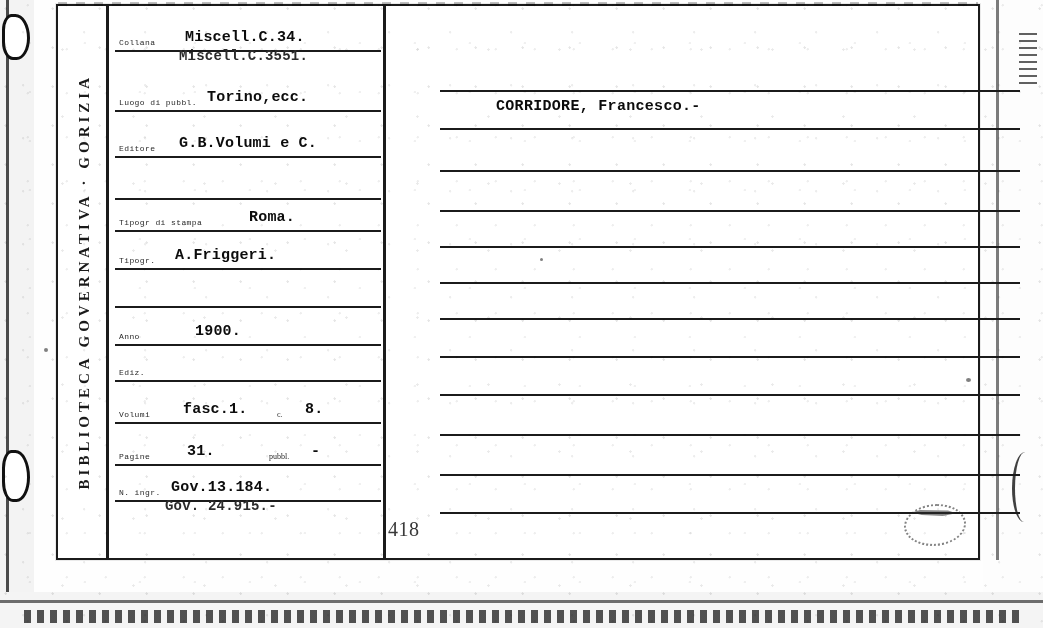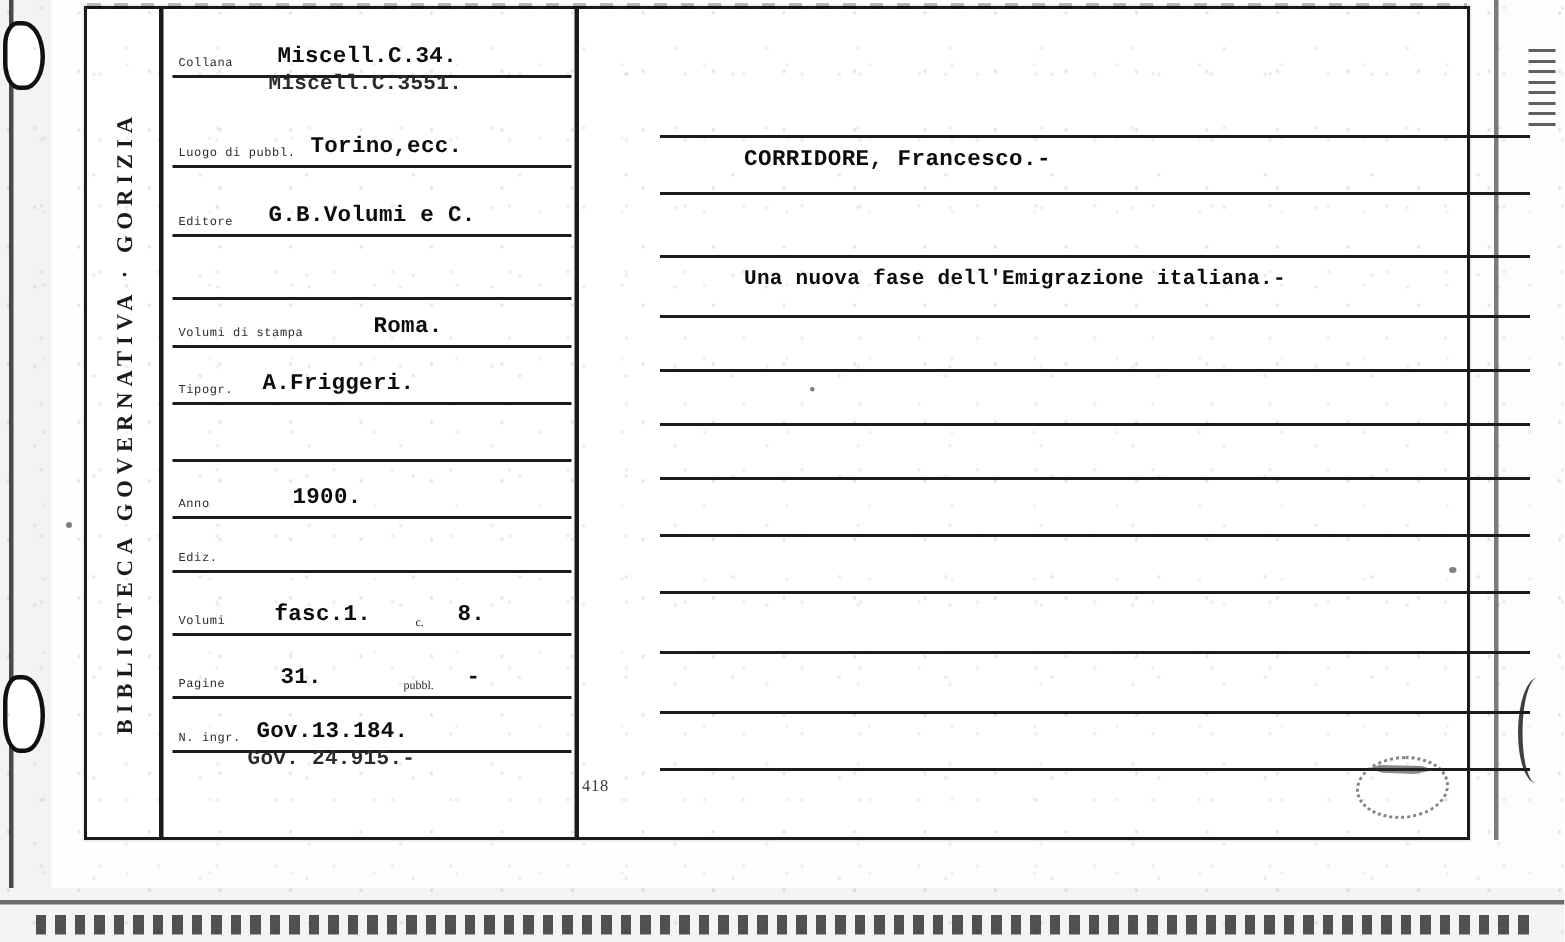--- a/index.html
+++ b/index.html
@@ -269,21 +269,21 @@
     left: 8px; top: 6px;
     width: 44px; height: 6px;
     background: #2a2a2a;
     clip-path: polygon(0 40%, 18% 0, 82% 10%, 100% 55%, 70% 100%, 22% 85%);
   }
 
   
   .pencil {
     position: absolute;
     font-family: "Liberation Serif", serif;
-    font-size: 11px;
+    font-size: 20px;
     color: #3a3a3a;
     letter-spacing: .5px;
     white-space: nowrap;
   }
 
   
   .speck { position: absolute; background: #2b2b2b; opacity: .6; }
 </style>
 </head>
 <body>
@@ -333,21 +333,21 @@
         <div class="label">Editore</div>
         <div class="value" style="left:70px">G.B.Volumi e C.</div>
       </div>
 
       <div class="field" style="top:192px">
         <div class="baseline"></div>
       </div>
 
       <div class="field" style="top:224px">
         <div class="baseline"></div>
-        <div class="label">Volumi di stampa</div>
+        <div class="label">Tipogr di stampa</div>
         <div class="value" style="left:140px">Roma.</div>
       </div>
 
       <div class="field" style="top:262px">
         <div class="baseline"></div>
         <div class="label">Tipogr.</div>
         <div class="value" style="left:66px">A.Friggeri.</div>
       </div>
 
       <div class="field" style="top:300px">
@@ -399,21 +399,20 @@
       <div class="hline" style="top:264px"></div>
       <div class="hline" style="top:300px"></div>
       <div class="hline" style="top:338px"></div>
       <div class="hline" style="top:376px"></div>
       <div class="hline" style="top:416px"></div>
       <div class="hline" style="top:456px"></div>
       <div class="hline" style="top:494px"></div>
 
       <div class="entry" style="left:62px; top:80px">CORRIDORE, Francesco.-</div>
 
-      <div class="entry title-line" style="left:62px; top:160px">Una nuova fase dell'Emigrazione italiana.-</div>
 
       <div class="round-stamp">
         <div class="ring"></div>
         <div class="bar"></div>
       </div>
     </div>
 
     <div class="pencil" style="left:330px; top:512px">418</div>
 
   </div>

